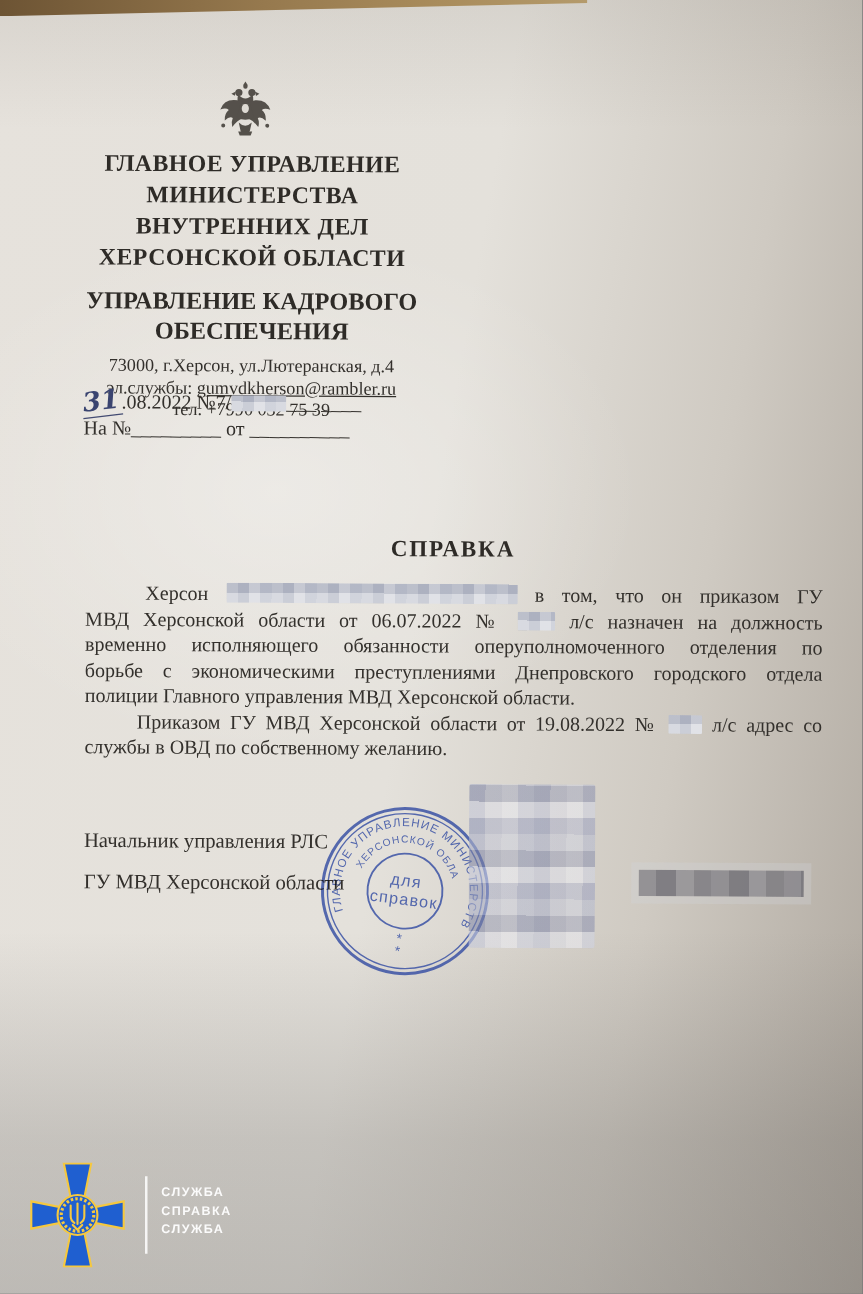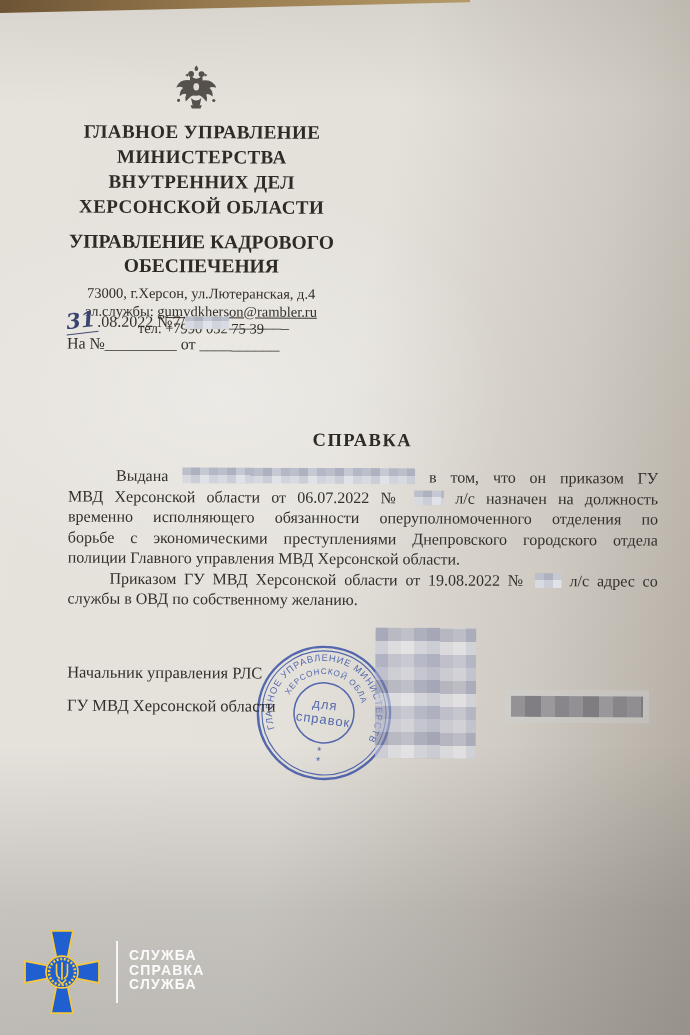--- a/index.html
+++ b/index.html
@@ -66,21 +66,21 @@
   .sig2{left:68px;top:697px;width:300px;font-size:16.5px;}
 
   
   .stamp{left:255px;top:643px;width:140px;height:140px;z-index:5;transform:rotate(7deg);
          opacity:.85;mix-blend-mode:multiply;}
 
   
   .sbu-cross{left:24px;top:930px;width:76px;height:84px;}
   .sbu-sep{left:116px;top:941px;width:2px;height:62px;background:rgba(255,255,255,0.85);}
   .sbu-text{left:129px;top:948px;width:120px;font-family:"Liberation Sans",sans-serif;
-            font-weight:bold;font-size:14px;line-height:14.5px;letter-spacing:1.2px;color:#fbfbfb;}
+            font-weight:bold;font-size:10px;line-height:14.5px;letter-spacing:1.2px;color:#fbfbfb;}
 </style>
 </head>
 <body>
 
 <div id="page">
   <div class="abs table-edge"></div>
 
   <div class="doc">
 
     <svg class="abs eagle" viewBox="0 0 60 64">
@@ -116,21 +116,21 @@
     </div>
 
     <div class="abs refline">
       <span class="hand">31</span><span>.08.2022 №7/</span><span class="pix pix-date"></span><span>___ ____</span>
     </div>
     <div class="abs replyline">На №_________ от __________</div>
 
     <div class="abs title">СПРАВКА</div>
 
     <div class="abs bodytext">
-      <div class="line just"><span class="ind"></span> <span>Выдана</span> <span class="pix pix-name"></span> <span>в том, что он приказом ГУ</span></div>
+      <div class="line just"><span class="ind"></span> <span>Херсон</span> <span class="pix pix-name"></span> <span>в том, что он приказом ГУ</span></div>
       <div class="line just"><span>МВД Херсонской области от 06.07.2022 №</span> <span class="pix pix-num"></span> <span>л/с назначен на должность</span></div>
       <div class="line just">временно исполняющего обязанности оперуполномоченного отделения по</div>
       <div class="line just">борьбе с экономическими преступлениями Днепровского городского отдела</div>
       <div class="line">полиции Главного управления МВД Херсонской области.</div>
       <div class="line just"><span class="ind"></span> <span>Приказом ГУ МВД Херсонской области от 19.08.2022 №</span> <span class="pix pix-num2"></span> <span>л/с адрес со</span></div>
       <div class="line">службы в ОВД по собственному желанию.</div>
     </div>
 
     <div class="abs sig1">Начальник управления РЛС</div>
     <div class="abs sig2">ГУ МВД Херсонской области</div>

